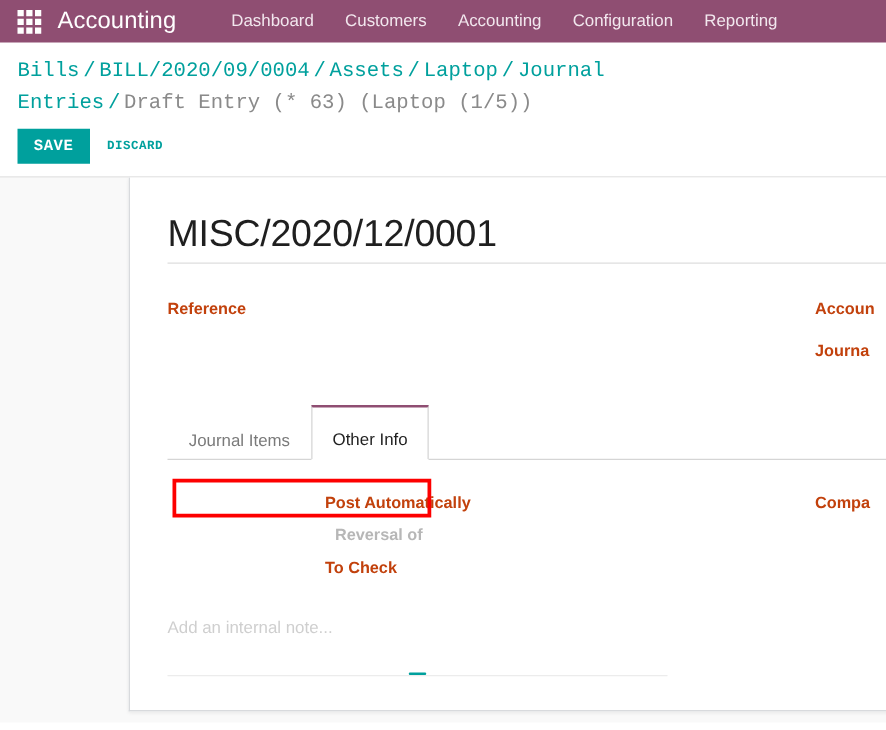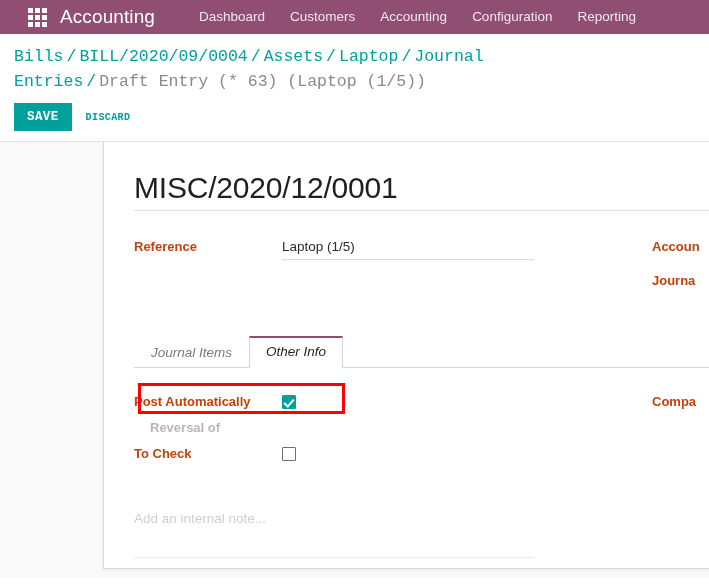--- a/index.html
+++ b/index.html
@@ -14,21 +14,20 @@
   }
 
   
   .navbar {
     height: 34px;
     background: #8f4e72;
     display: flex;
     align-items: center;
     color: #ffffff;
     position: relative;
-    padding-left: 14px;
   }
   .apps-btn {
     width: 46px;
     height: 34px;
     display: flex;
     align-items: center;
     justify-content: center;
     flex: 0 0 auto;
   }
   .grid-icon {
@@ -204,43 +203,43 @@
     padding: 6px 16px 6px 16px;
     line-height: 18px;
     border: 1px solid transparent;
     border-bottom: none;
     background: transparent;
     cursor: pointer;
     position: relative;
     top: 1px;
     font-family: inherit;
     white-space: nowrap;
-    font-style: italic;
   }
   .tab.active {
     color: #1f1f1f;
     background: #ffffff;
     border: 1px solid #d5d5d5;
     border-top: 2px solid #8f4e72;
     border-bottom: 1px solid #ffffff;
-    padding-top: 5px;
+    padding-top: 17px;
   }
 
   .tab-pane {
     padding-top: 22px;
     display: flex;
   }
   .pane-left  { width: 400px; flex: 0 0 400px; }
   .pane-right { flex: 1 1 auto; padding-left: 118px; }
 
   .crow {
     display: flex;
     align-items: center;
     height: 24px;
     margin-bottom: 2px;
+    flex-direction: column;
   }
   .crow .flabel { line-height: 24px; }
 
   .cbox {
     width: 14px;
     height: 14px;
     border: 1px solid #6f6f6f;
     background: #ffffff;
     display: inline-block;
     position: relative;
@@ -269,21 +268,21 @@
     left: 4px;
     top: -7px;
     width: 207px;
     height: 31px;
     border: 3px solid #fd0000;
     pointer-events: none;
   }
   .annot-anchor { position: relative; }
 
   .note-area {
-    margin-top: 43px;
+    margin-top: 26px;
     font-size: 13.5px;
     color: #cfcfcf;
     line-height: 20px;
     border-bottom: 1px solid #ececec;
     padding-bottom: 28px;
     width: 100%;
   }
 </style>
 </head>
 <body>
@@ -326,21 +325,20 @@
   <div class="sheet-wrap">
     <div class="sheet">
 
       <div class="doc-title">MISC/2020/12/0001</div>
       <div class="title-underline"></div>
 
       <div class="field-cols">
         <div class="col-left">
           <div class="frow">
             <div class="flabel">Reference</div>
-            <div class="fvalue">Laptop (1/5)</div>
           </div>
         </div>
         <div class="col-right">
           <div class="frow">
             <div class="flabel">Accoun</div>
           </div>
           <div class="frow">
             <div class="flabel">Journa</div>
           </div>
         </div>

